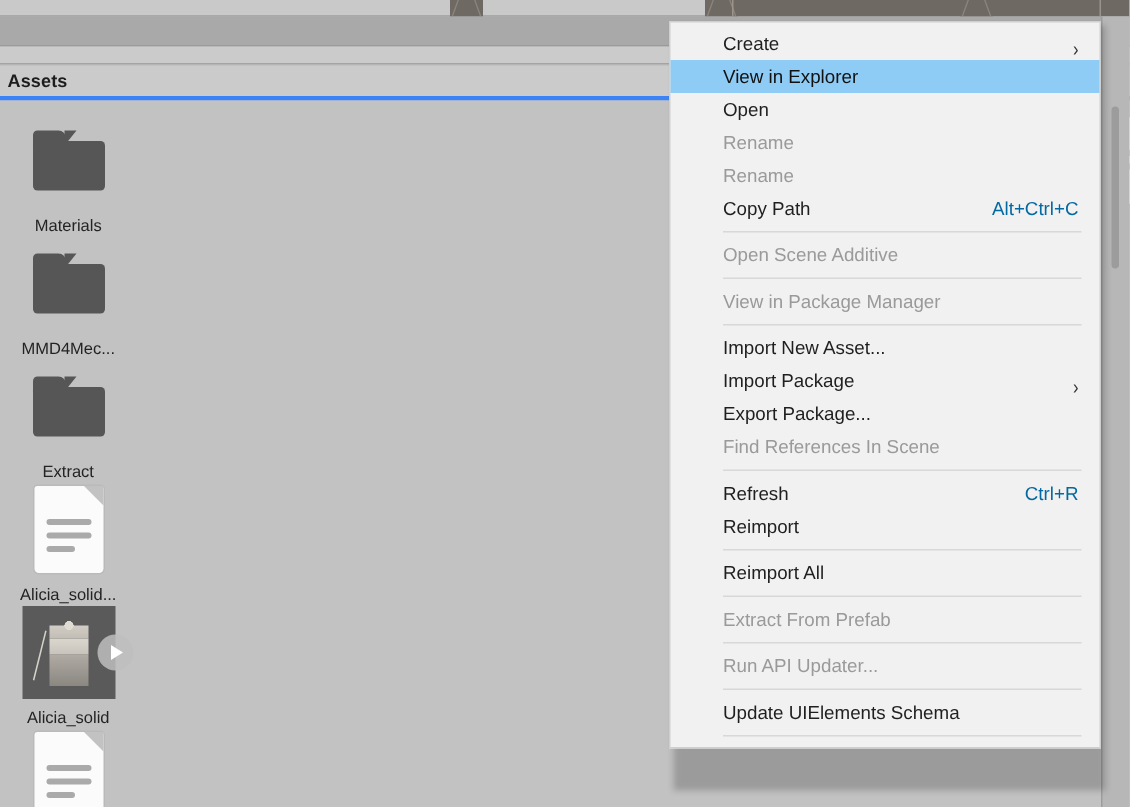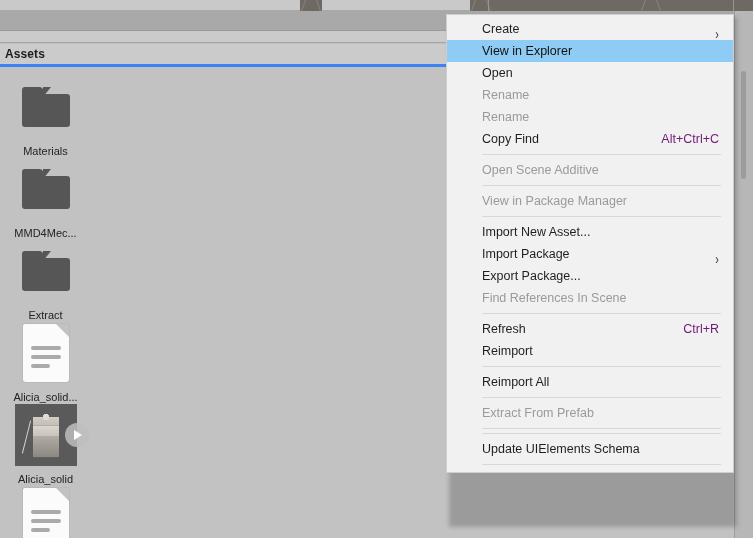--- a/index.html
+++ b/index.html
@@ -179,21 +179,21 @@
     font-size: 12.5px; color: #1f1f1f;
   }
   .ctx-item {
     position: relative; height: 22px; line-height: 22px;
     padding-left: 35px; padding-right: 12px;
     white-space: nowrap; cursor: default;
     display: flex; align-items: flex-end;
   }
   .ctx-item .lbl { flex: 1 1 auto; }
   .ctx-item .shortcut {
-    color: #701a75; font-size: 12.5px; margin-left: auto; padding-right: 2px;
+    color: #0369a1; font-size: 12.5px; margin-left: auto; padding-right: 2px;
   }
   .ctx-item.disabled, .ctx-item.disabled .shortcut { color: #9a9a9a; }
   .ctx-item.selected { background: #8ecbf5; color: #111; }
   .ctx-item .chev {
     margin-left: auto; color: #333; font-size: 11px; line-height: 1;
     transform: scaleY(1.25); padding-right: 2px;
   }
   .ctx-sep {
     height: 1px; background: #d8d8d8; margin: 4px 12px 4px 35px;
   }
@@ -314,21 +314,21 @@
       <div class="ctx-item">
         <span class="lbl">Open</span>
       </div>
       <div class="ctx-item disabled">
         <span class="lbl">Rename</span>
       </div>
       <div class="ctx-item disabled">
         <span class="lbl">Rename</span>
       </div>
       <div class="ctx-item">
-        <span class="lbl">Copy Find</span>
+        <span class="lbl">Copy Path</span>
         <span class="shortcut">Alt+Ctrl+C</span>
       </div>
       <div class="ctx-sep"></div>
       <div class="ctx-item disabled">
         <span class="lbl">Open Scene Additive</span>
       </div>
       <div class="ctx-sep"></div>
       <div class="ctx-item disabled">
         <span class="lbl">View in Package Manager</span>
       </div>
@@ -356,20 +356,23 @@
       </div>
       <div class="ctx-sep"></div>
       <div class="ctx-item">
         <span class="lbl">Reimport All</span>
       </div>
       <div class="ctx-sep"></div>
       <div class="ctx-item disabled">
         <span class="lbl">Extract From Prefab</span>
       </div>
       <div class="ctx-sep"></div>
+      <div class="ctx-item disabled">
+        <span class="lbl">Run API Updater...</span>
+      </div>
       <div class="ctx-sep"></div>
       <div class="ctx-item">
         <span class="lbl">Update UIElements Schema</span>
       </div>
       <div class="ctx-sep"></div>
     </div>
 
 </div>
 
 </body></html>

